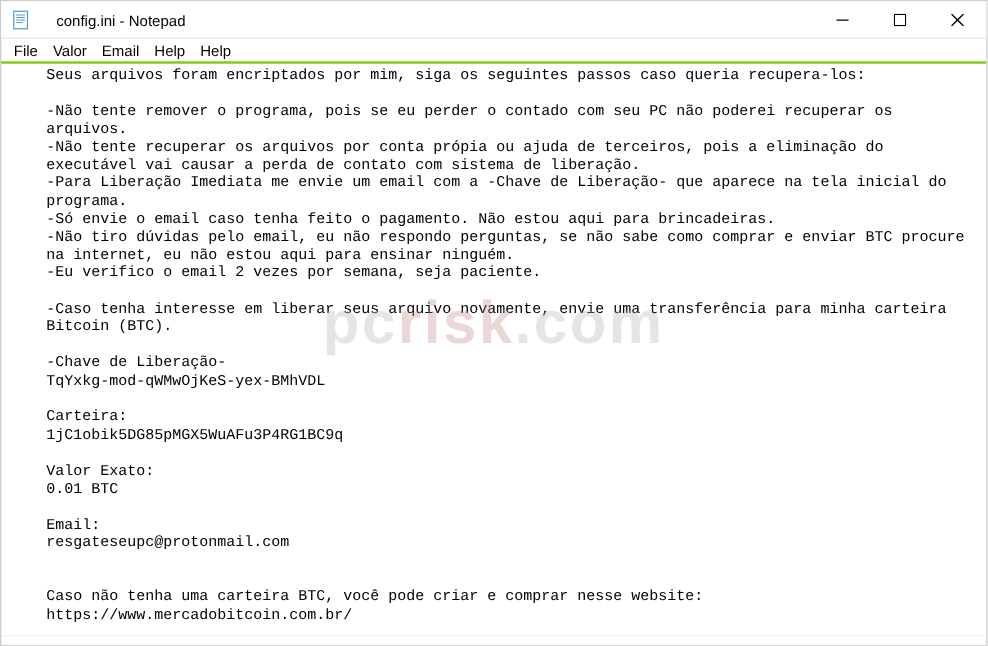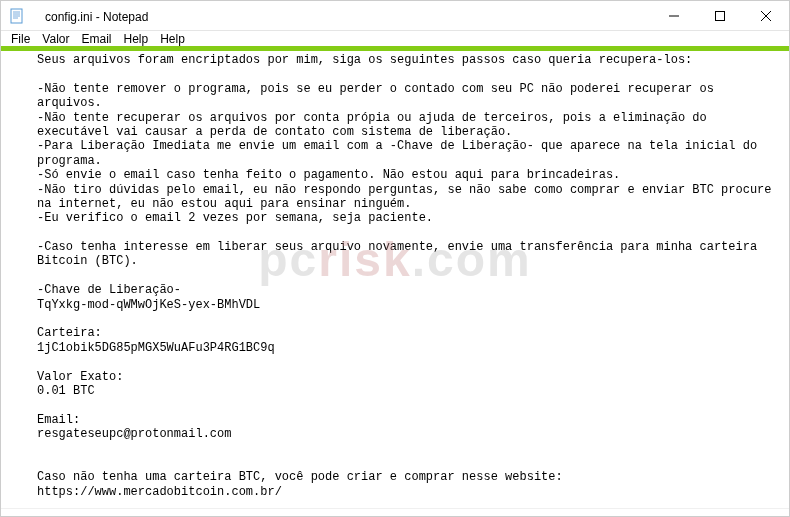--- a/index.html
+++ b/index.html
@@ -53,23 +53,23 @@
       align-items: center;
       justify-content: center;
       font-family: 'Segoe MDL2 Assets', sans-serif;
       font-size: 10px;
       cursor: pointer;
       color: #000;
     }
     .menubar {
       height: 20px;
       display: flex;
-      align-items: center;
+      align-items: flex-end;
       padding: 0 4px;
-      border-bottom: 5px solid #84cc16;
+      border-bottom: 2px solid #84cc16;
       font-size: 12px;
     }
     .menu-item {
       padding: 1px 6px;
       cursor: pointer;
     }
     .content {
       flex: 1;
       padding: 2px 4px;
       font-family: Consolas, 'Courier New', monospace;

